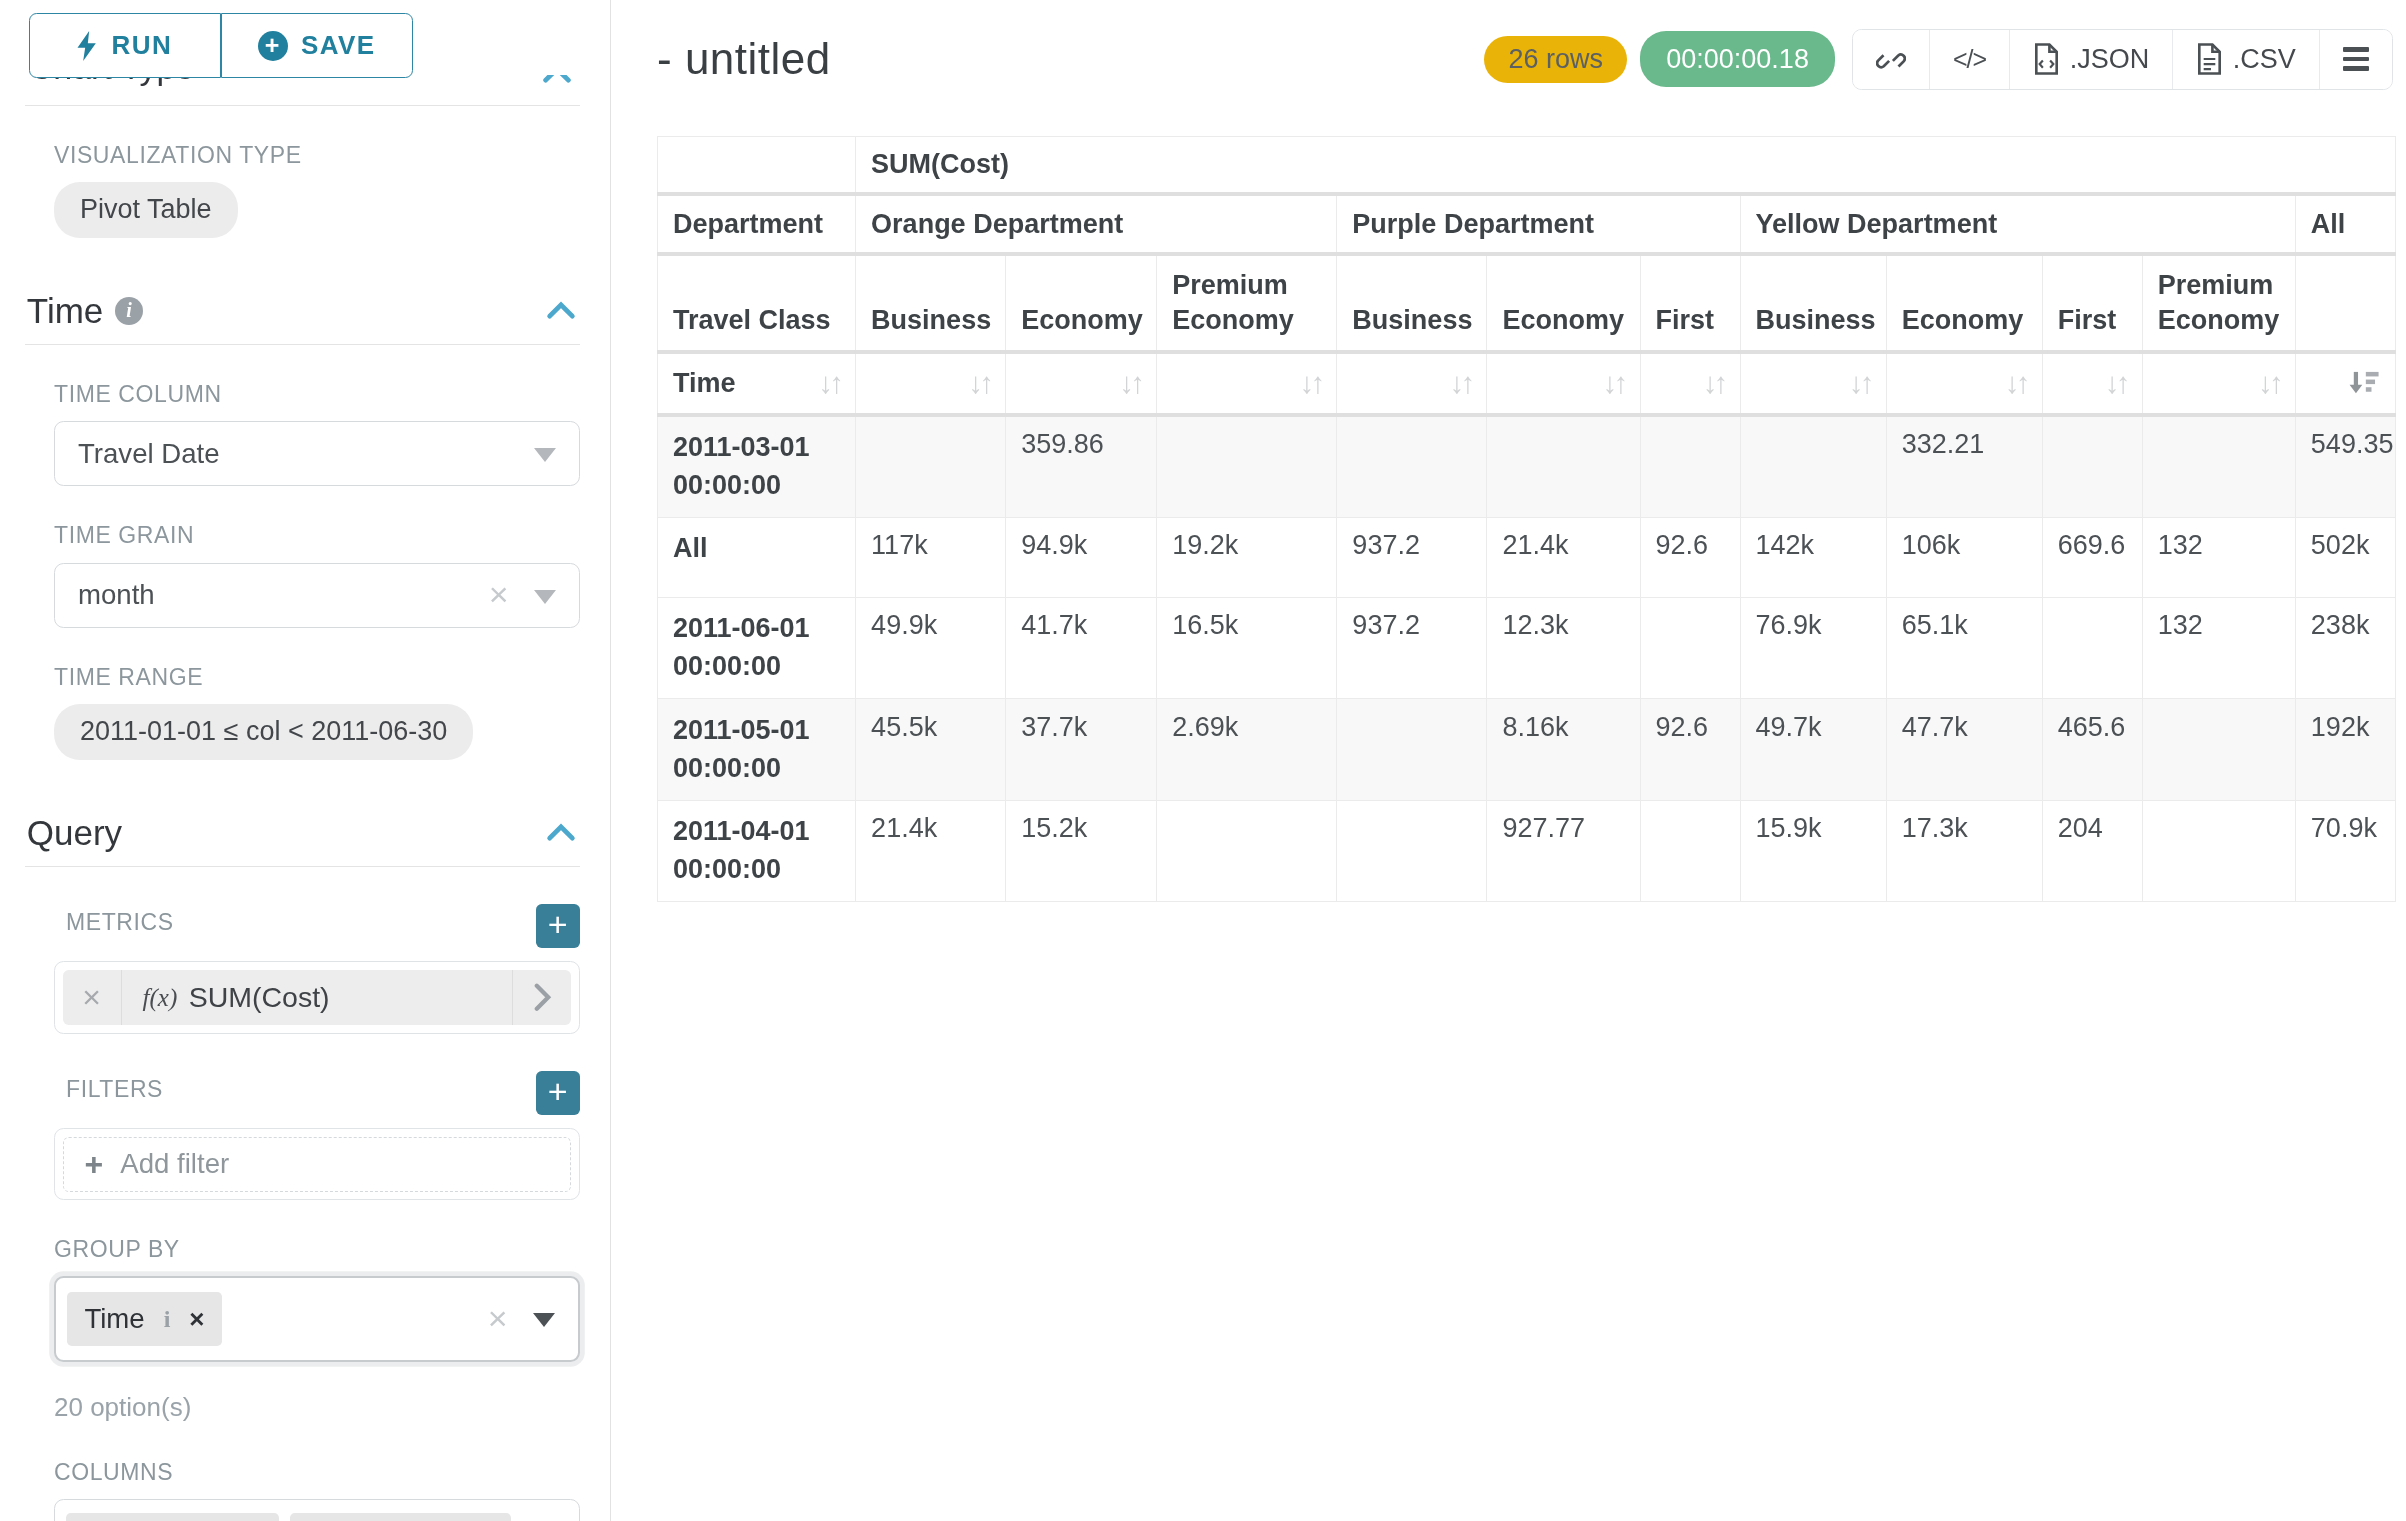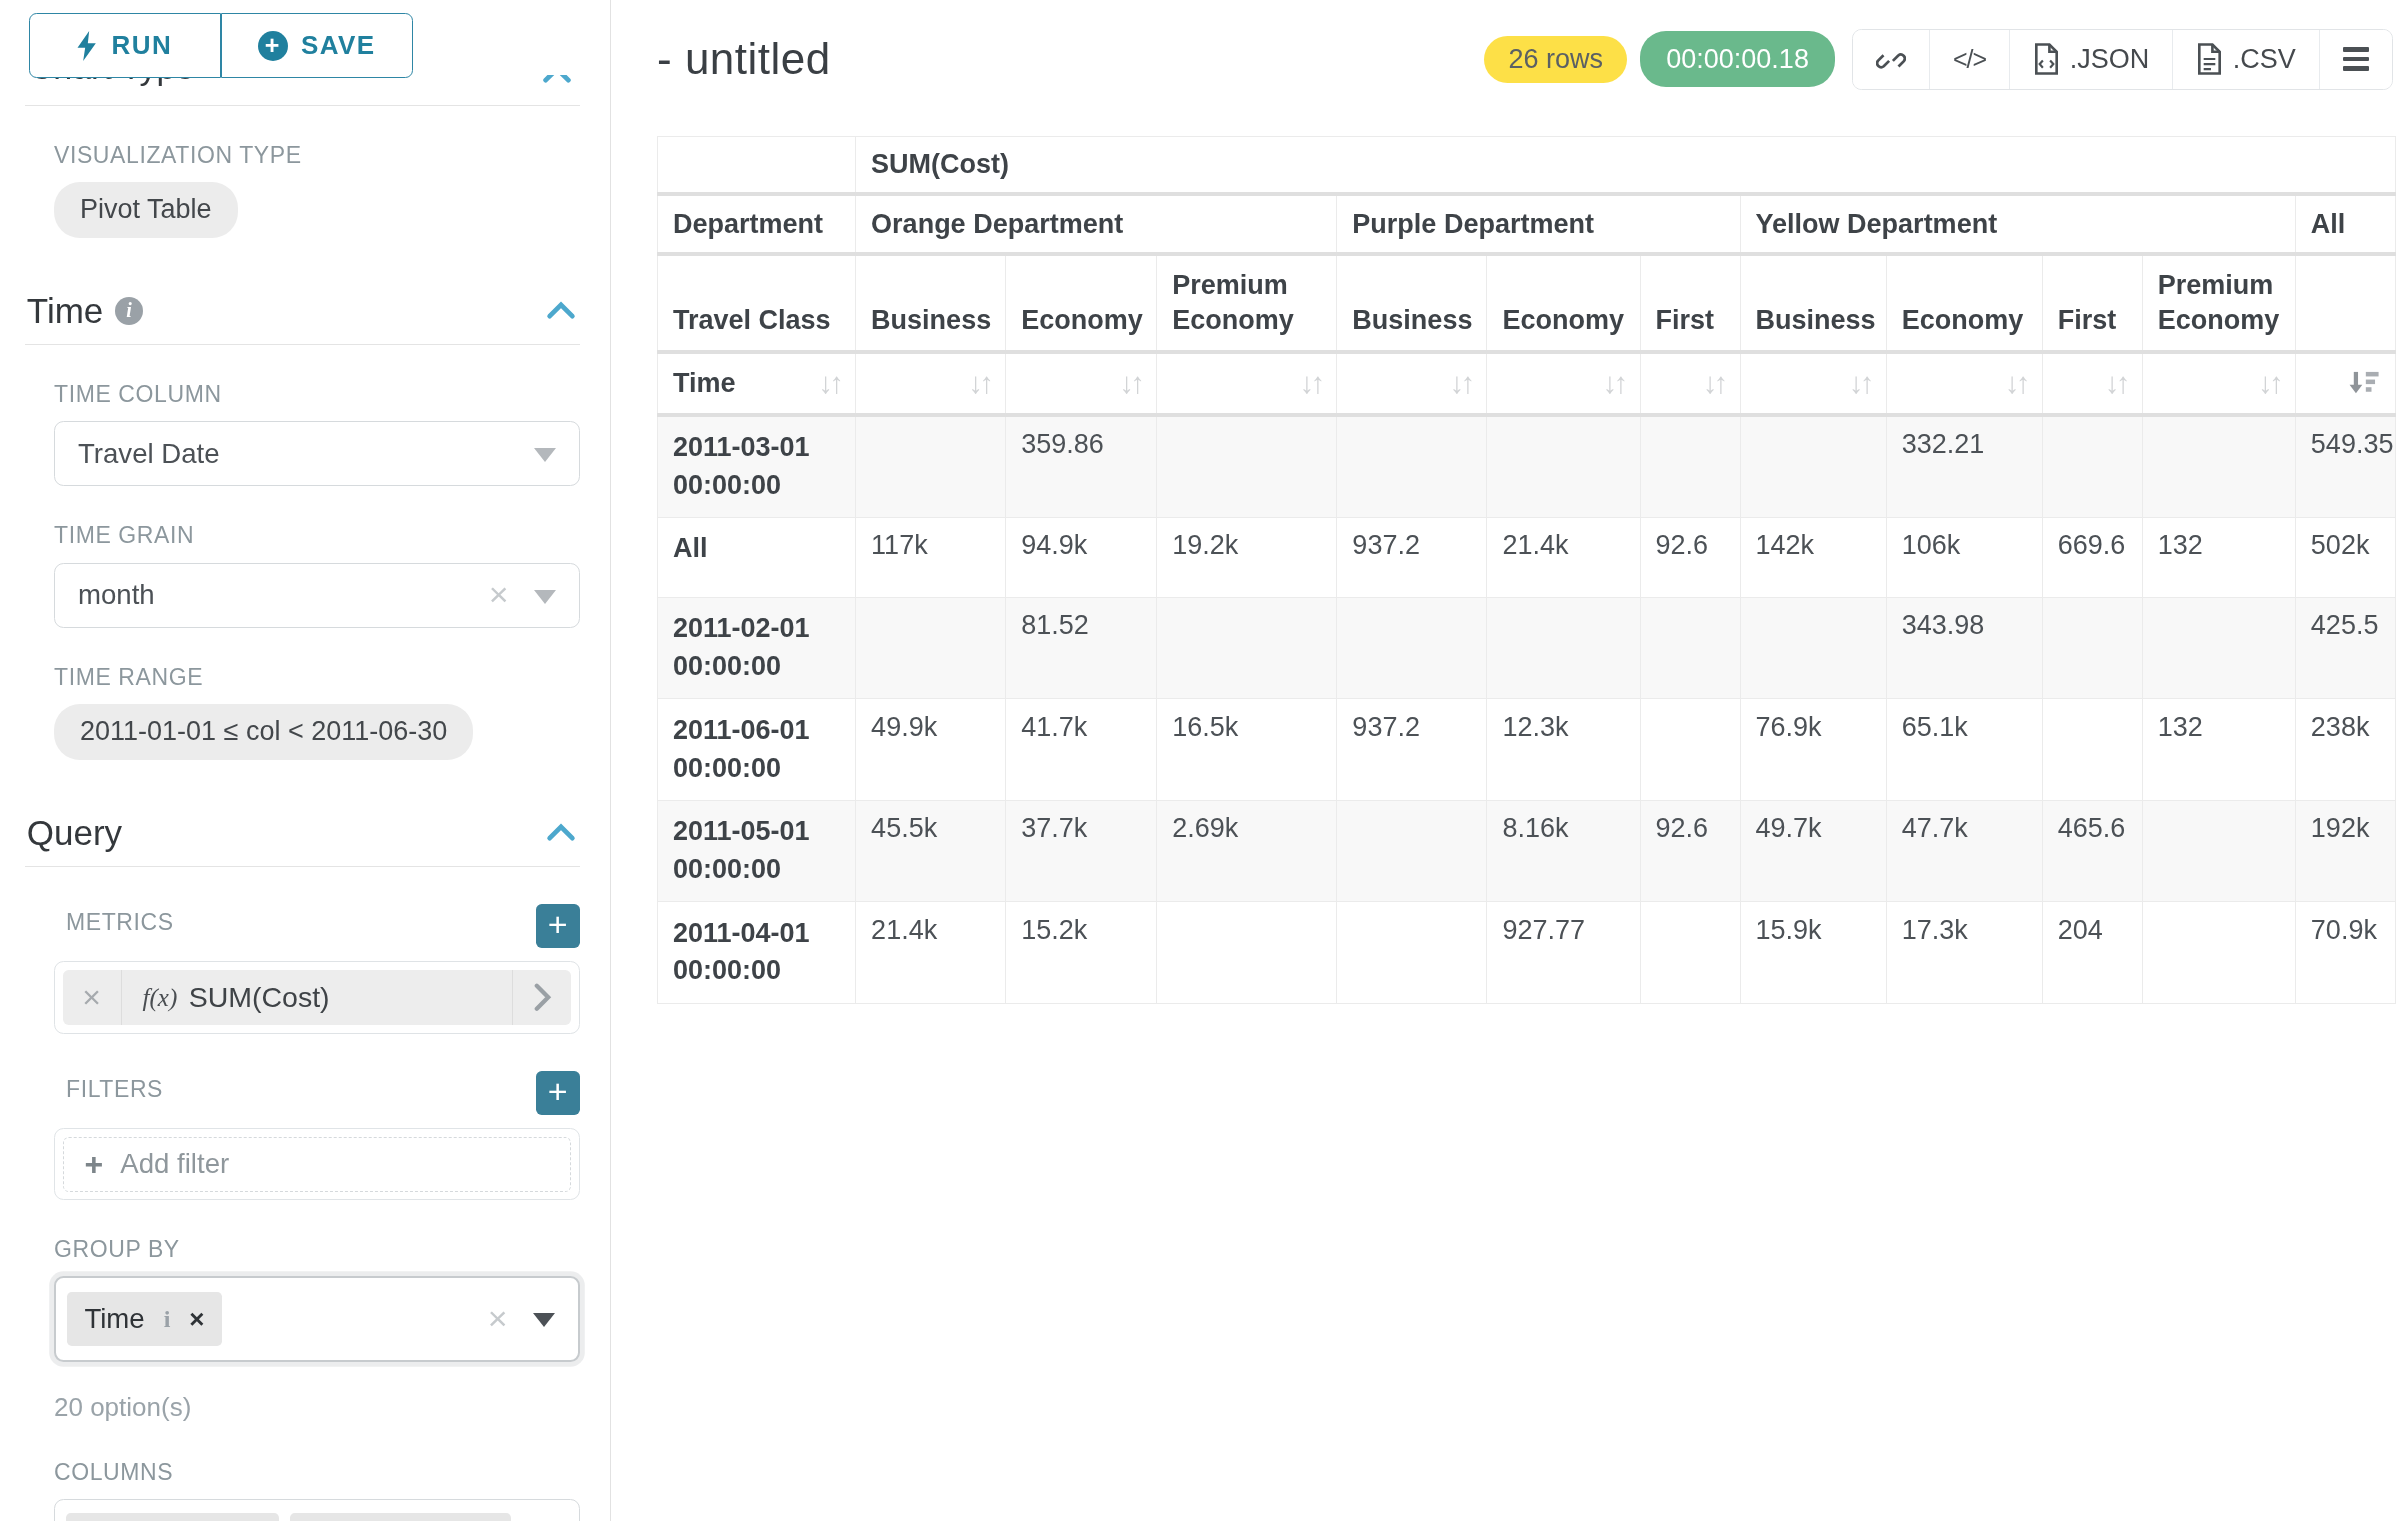--- a/index.html
+++ b/index.html
@@ -89,21 +89,21 @@
   .ts-caret { position:absolute; right:23px; width:0; height:0; border-left:11.4px solid transparent; border-right:11.4px solid transparent; border-top:14.3px solid #4c5156; }
   .gb-box .ts-clear { top:50%; transform:translateY(-54%); }
   .gb-box .ts-caret { top:50%; margin-top:-5.7px; }
   .hint { font-size:26px; color:#9aa3a9; margin-top:30px; }
 
   
   .main { flex:1; padding-left:46px; background:#fff; }
   .main-head { display:flex; justify-content:space-between; align-items:center; padding:28.5px 13.3px 0 0; }
   .page-title { font-size:44px; font-weight:normal; color:#3a3f44; margin:0; letter-spacing:0.5px; }
   .head-right { display:flex; align-items:center; gap:13.3px; }
-  .badge-gray { background:#fde047; color:#5b6064; border-radius:26px; padding:8px 24px; font-size:27px; white-space:nowrap; }
+  .badge-gray { background:#eab308; color:#5b6064; border-radius:26px; padding:8px 24px; font-size:27px; white-space:nowrap; }
   .badge-green { background:#6ab98c; color:#ffffff; border-radius:26px; padding:12.4px 26px; font-size:27px; white-space:nowrap;text-align:right; }
   .btn-group { display:flex; border:1.9px solid #e1e4e7; border-radius:9.5px; background:#fff; margin-left:3.8px; overflow:hidden; }
   .btn-group button {
     display:flex; align-items:center; gap:9.5px; padding:0 23px; height:59px;
     background:#fff; border:none; border-right:1.9px solid #e8ebee; cursor:pointer;
     font-family:inherit; font-size:27px; color:#45494d;
   }
   .btn-group button:last-child { border-right:none; }
   .code-glyph { font-size:25px; color:#4b5054; letter-spacing:-1px; }
   .hamburger { display:inline-flex; flex-direction:column; gap:4.8px; }
@@ -436,34 +436,20 @@
               <td>19.2k</td>
               <td>937.2</td>
               <td>21.4k</td>
               <td>92.6</td>
               <td>142k</td>
               <td>106k</td>
               <td>669.6</td>
               <td>132</td>
               <td>502k</td>
             </tr>
-            <tr class="stripe">
-              <th>2011-02-01 00:00:00</th>
-              <td></td>
-              <td>81.52</td>
-              <td></td>
-              <td></td>
-              <td></td>
-              <td></td>
-              <td></td>
-              <td>343.98</td>
-              <td></td>
-              <td></td>
-              <td>425.5</td>
-            </tr>
             <tr>
               <th>2011-06-01 00:00:00</th>
               <td>49.9k</td>
               <td>41.7k</td>
               <td>16.5k</td>
               <td>937.2</td>
               <td>12.3k</td>
               <td></td>
               <td>76.9k</td>
               <td>65.1k</td>

